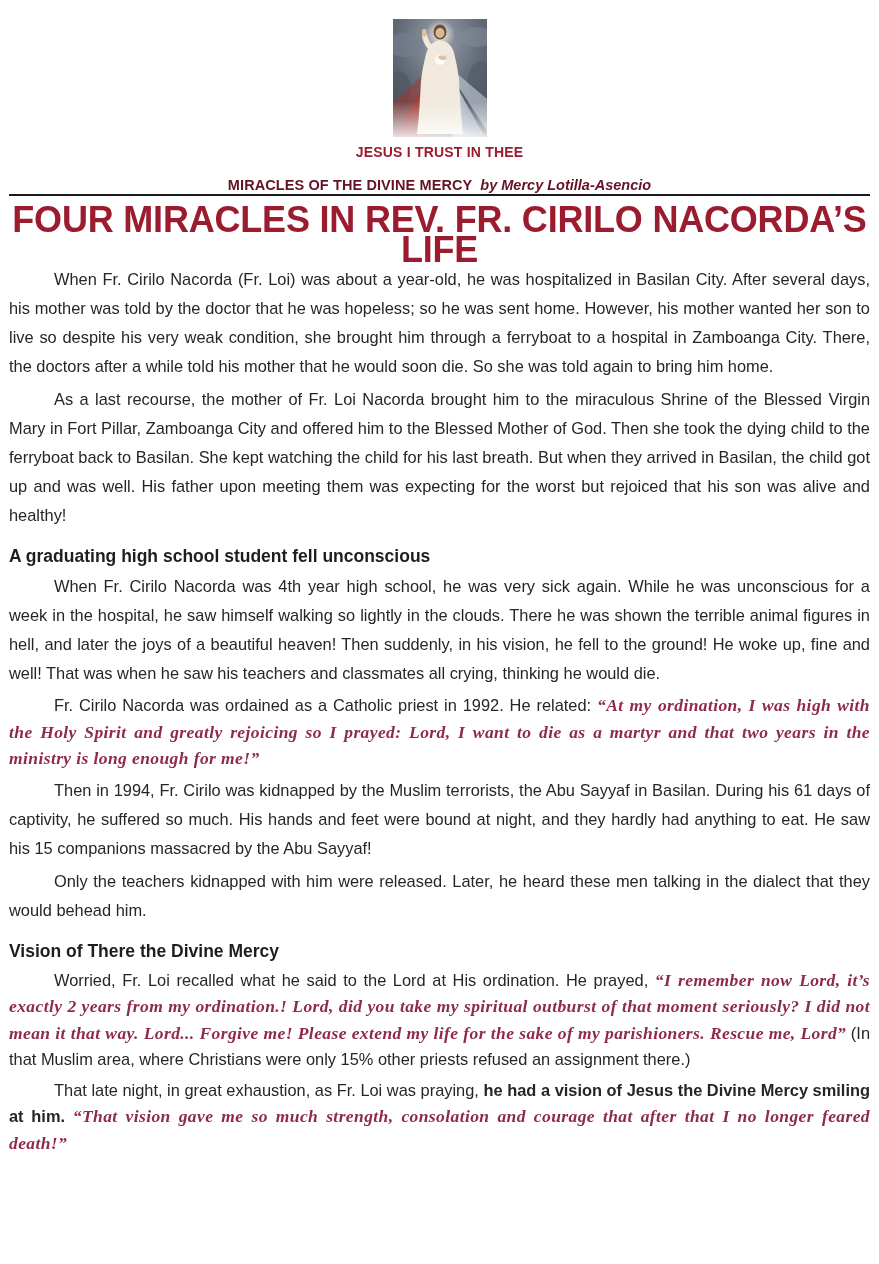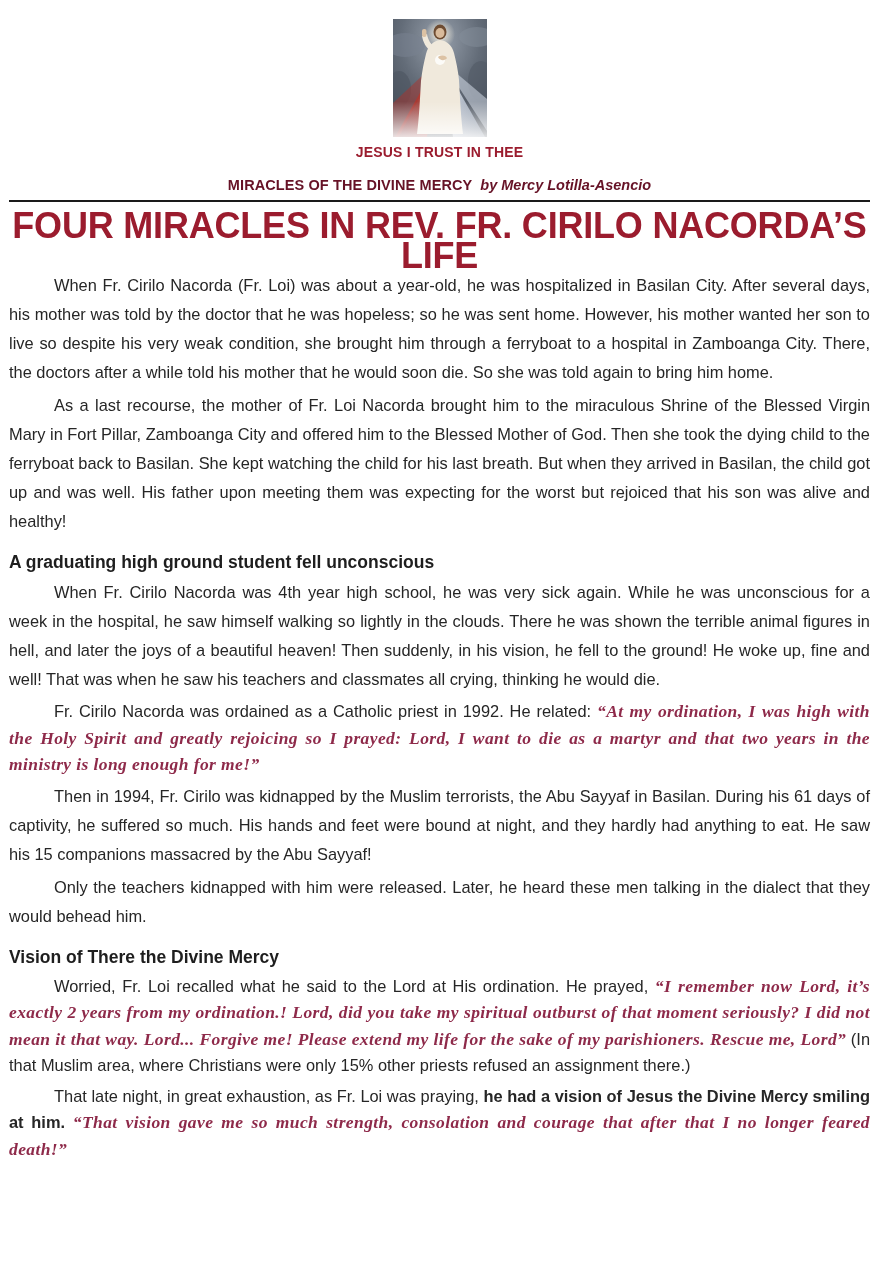--- a/index.html
+++ b/index.html
@@ -20,21 +20,21 @@
   .motto {
     margin-top:7px;
     font-size:14px; line-height:17px; font-weight:bold;
     color:var(--accent-dark-red, #9b1c2e);
     letter-spacing:.2px;
   }
   .series-row {
     margin-top:16px;
     line-height:16px;
     border-bottom:2px solid var(--rule-black, #1a1a1a);
-    padding-bottom:7px;
+    padding-bottom:1px;
   }
   .series-title {
     font-size:14.5px; font-weight:bold;
     color:var(--series-maroon, #661226);
     letter-spacing:.1px;
   }
   .series-byline {
     font-size:14.5px; font-weight:bold; font-style:italic;
     color:var(--series-maroon, #661226);
     margin-left:8px;
@@ -131,21 +131,21 @@
       <span class="series-title">MIRACLES OF THE DIVINE MERCY</span><span class="series-byline">by Mercy Lotilla-Asencio</span>
     </div>
 
     <h1 class="doc-title">FOUR MIRACLES IN REV. FR. CIRILO NACORDA’S LIFE</h1>
 
   </header>
 
   <main id="article-body">
       <p class="body-para"><span class="run-normal">When Fr. Cirilo Nacorda (Fr. Loi) was about a year-old, he was hospitalized in Basilan City. After several days, his mother was told by the doctor that he was hopeless; so he was sent home. However, his mother wanted her son to live so despite his very weak condition, she brought him through a ferryboat to a hospital in Zamboanga City. There, the doctors after a while told his mother that he would soon die. So she was told again to bring him home.</span></p>
       <p class="body-para"><span class="run-normal">As a last recourse, the mother of Fr. Loi Nacorda brought him to the miraculous Shrine of the Blessed Virgin Mary in Fort Pillar, Zamboanga City and offered him to the Blessed Mother of God. Then she took the dying child to the ferryboat back to Basilan. She kept watching the child for his last breath. But when they arrived in Basilan, the child got up and was well. His father upon meeting them was expecting for the worst but rejoiced that his son was alive and healthy!</span></p>
-      <h2 class="section-heading">A graduating high ground student fell unconscious</h2>
+      <h2 class="section-heading">A graduating high school student fell unconscious</h2>
       <p class="body-para"><span class="run-normal">When Fr. Cirilo Nacorda was 4th year high school, he was very sick again. While he was unconscious for a week in the hospital, he saw himself walking so lightly in the clouds. There he was shown the terrible animal figures in hell, and later the joys of a beautiful heaven! Then suddenly, in his vision, he fell to the ground! He woke up, fine and well! That was when he saw his teachers and classmates all crying, thinking he would die.</span></p>
       <p class="body-para has-quote"><span class="run-normal">Fr. Cirilo Nacorda was ordained as a Catholic priest in 1992. He related:  </span><span class="run-quote">“At my ordination, I was high with the Holy Spirit and greatly rejoicing so I prayed: Lord, I want to die as a martyr and that two years in the ministry is long enough for me!”</span></p>
       <p class="body-para"><span class="run-normal">Then in 1994, Fr. Cirilo was kidnapped by the Muslim terrorists, the Abu Sayyaf in Basilan. During his 61 days of captivity, he suffered so much. His hands and feet were bound at night, and they hardly had anything to eat. He saw his 15 companions massacred by the Abu Sayyaf!</span></p>
       <p class="body-para"><span class="run-normal">Only the teachers kidnapped with him were released. Later, he heard these men talking in the dialect that they would behead him.</span></p>
       <h2 class="section-heading">Vision of There the Divine Mercy</h2>
       <p class="body-para has-quote"><span class="run-normal">Worried, Fr. Loi recalled what he said to the Lord at His ordination. He prayed,  </span><span class="run-quote">“I remember now Lord, it’s exactly 2 years from my ordination.! Lord, did you take my spiritual outburst of that moment seriously? I did not mean it that way. Lord... Forgive me! Please extend my life for the sake of my parishioners. Rescue me, Lord”</span><span class="run-normal">  (In that Muslim area, where Christians were only 15% other priests refused an assignment there.)</span></p>
       <p class="body-para has-quote"><span class="run-normal">That late night, in great exhaustion, as Fr. Loi was praying, </span><span class="run-bold">he had a vision of Jesus the Divine Mercy smiling at him. </span><span class="run-quote">“That vision gave me so much strength, consolation and courage that after that I no longer feared death!”</span></p>
     </main>
 </div>
 

